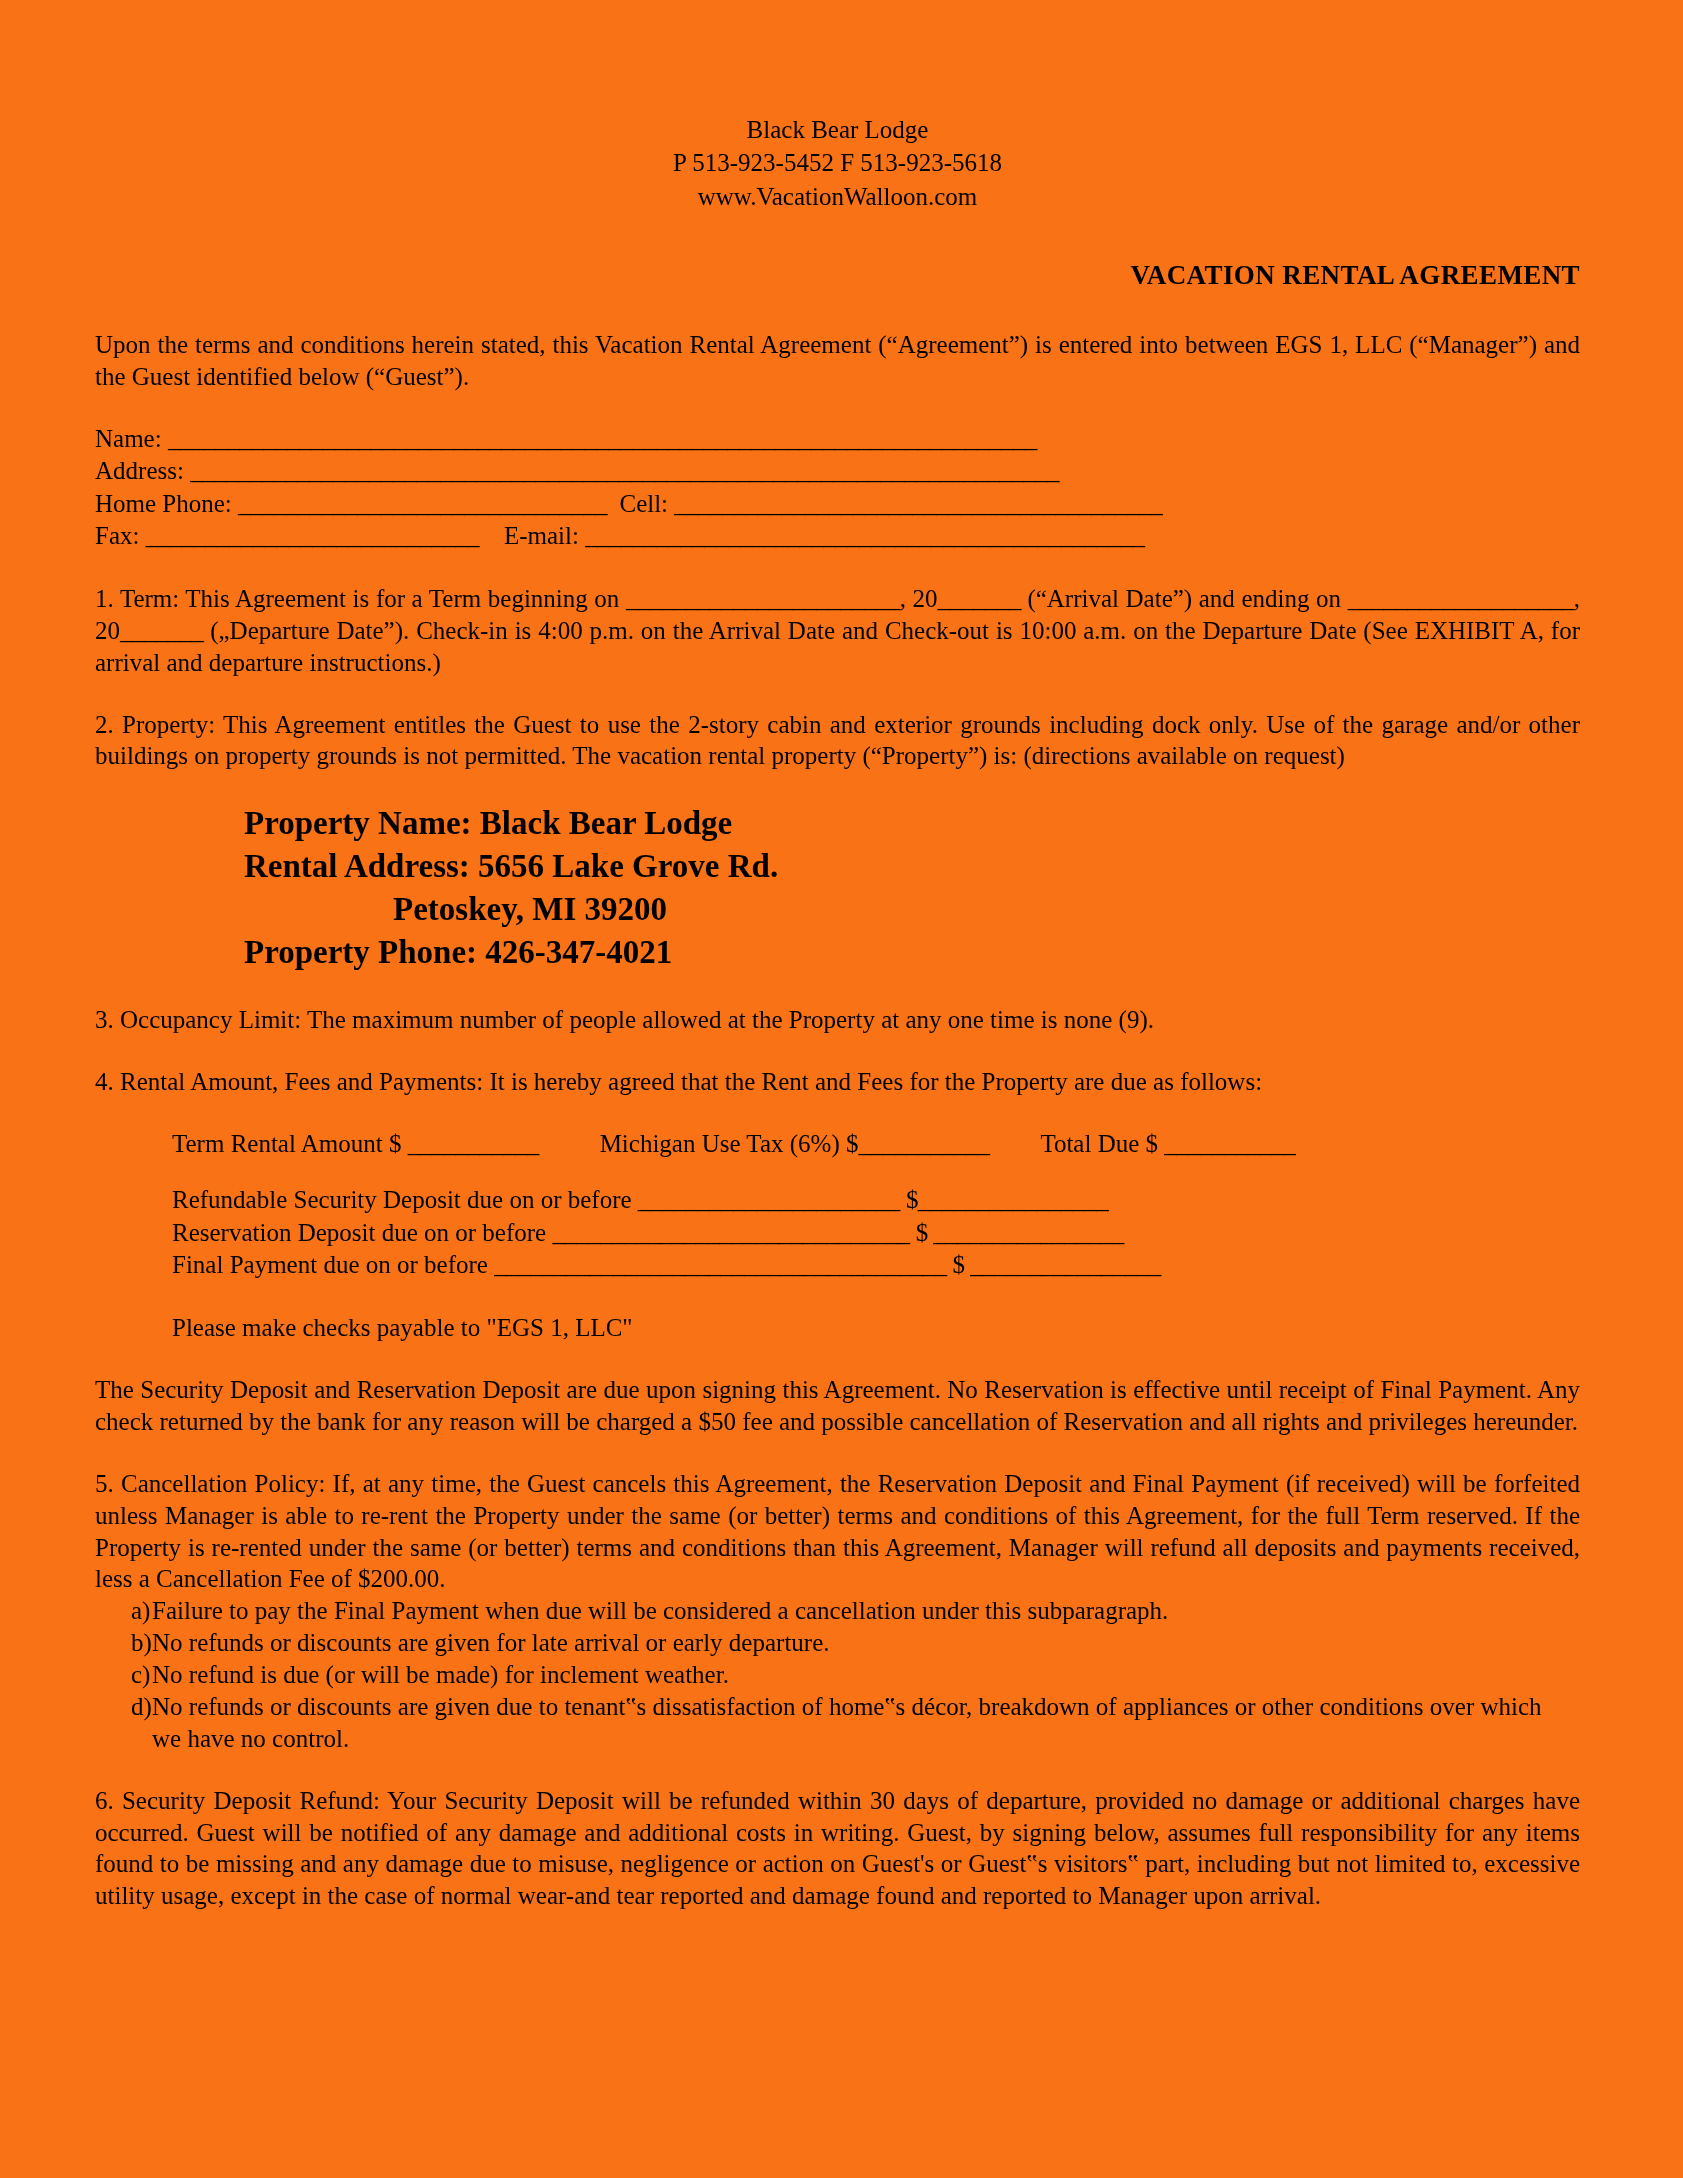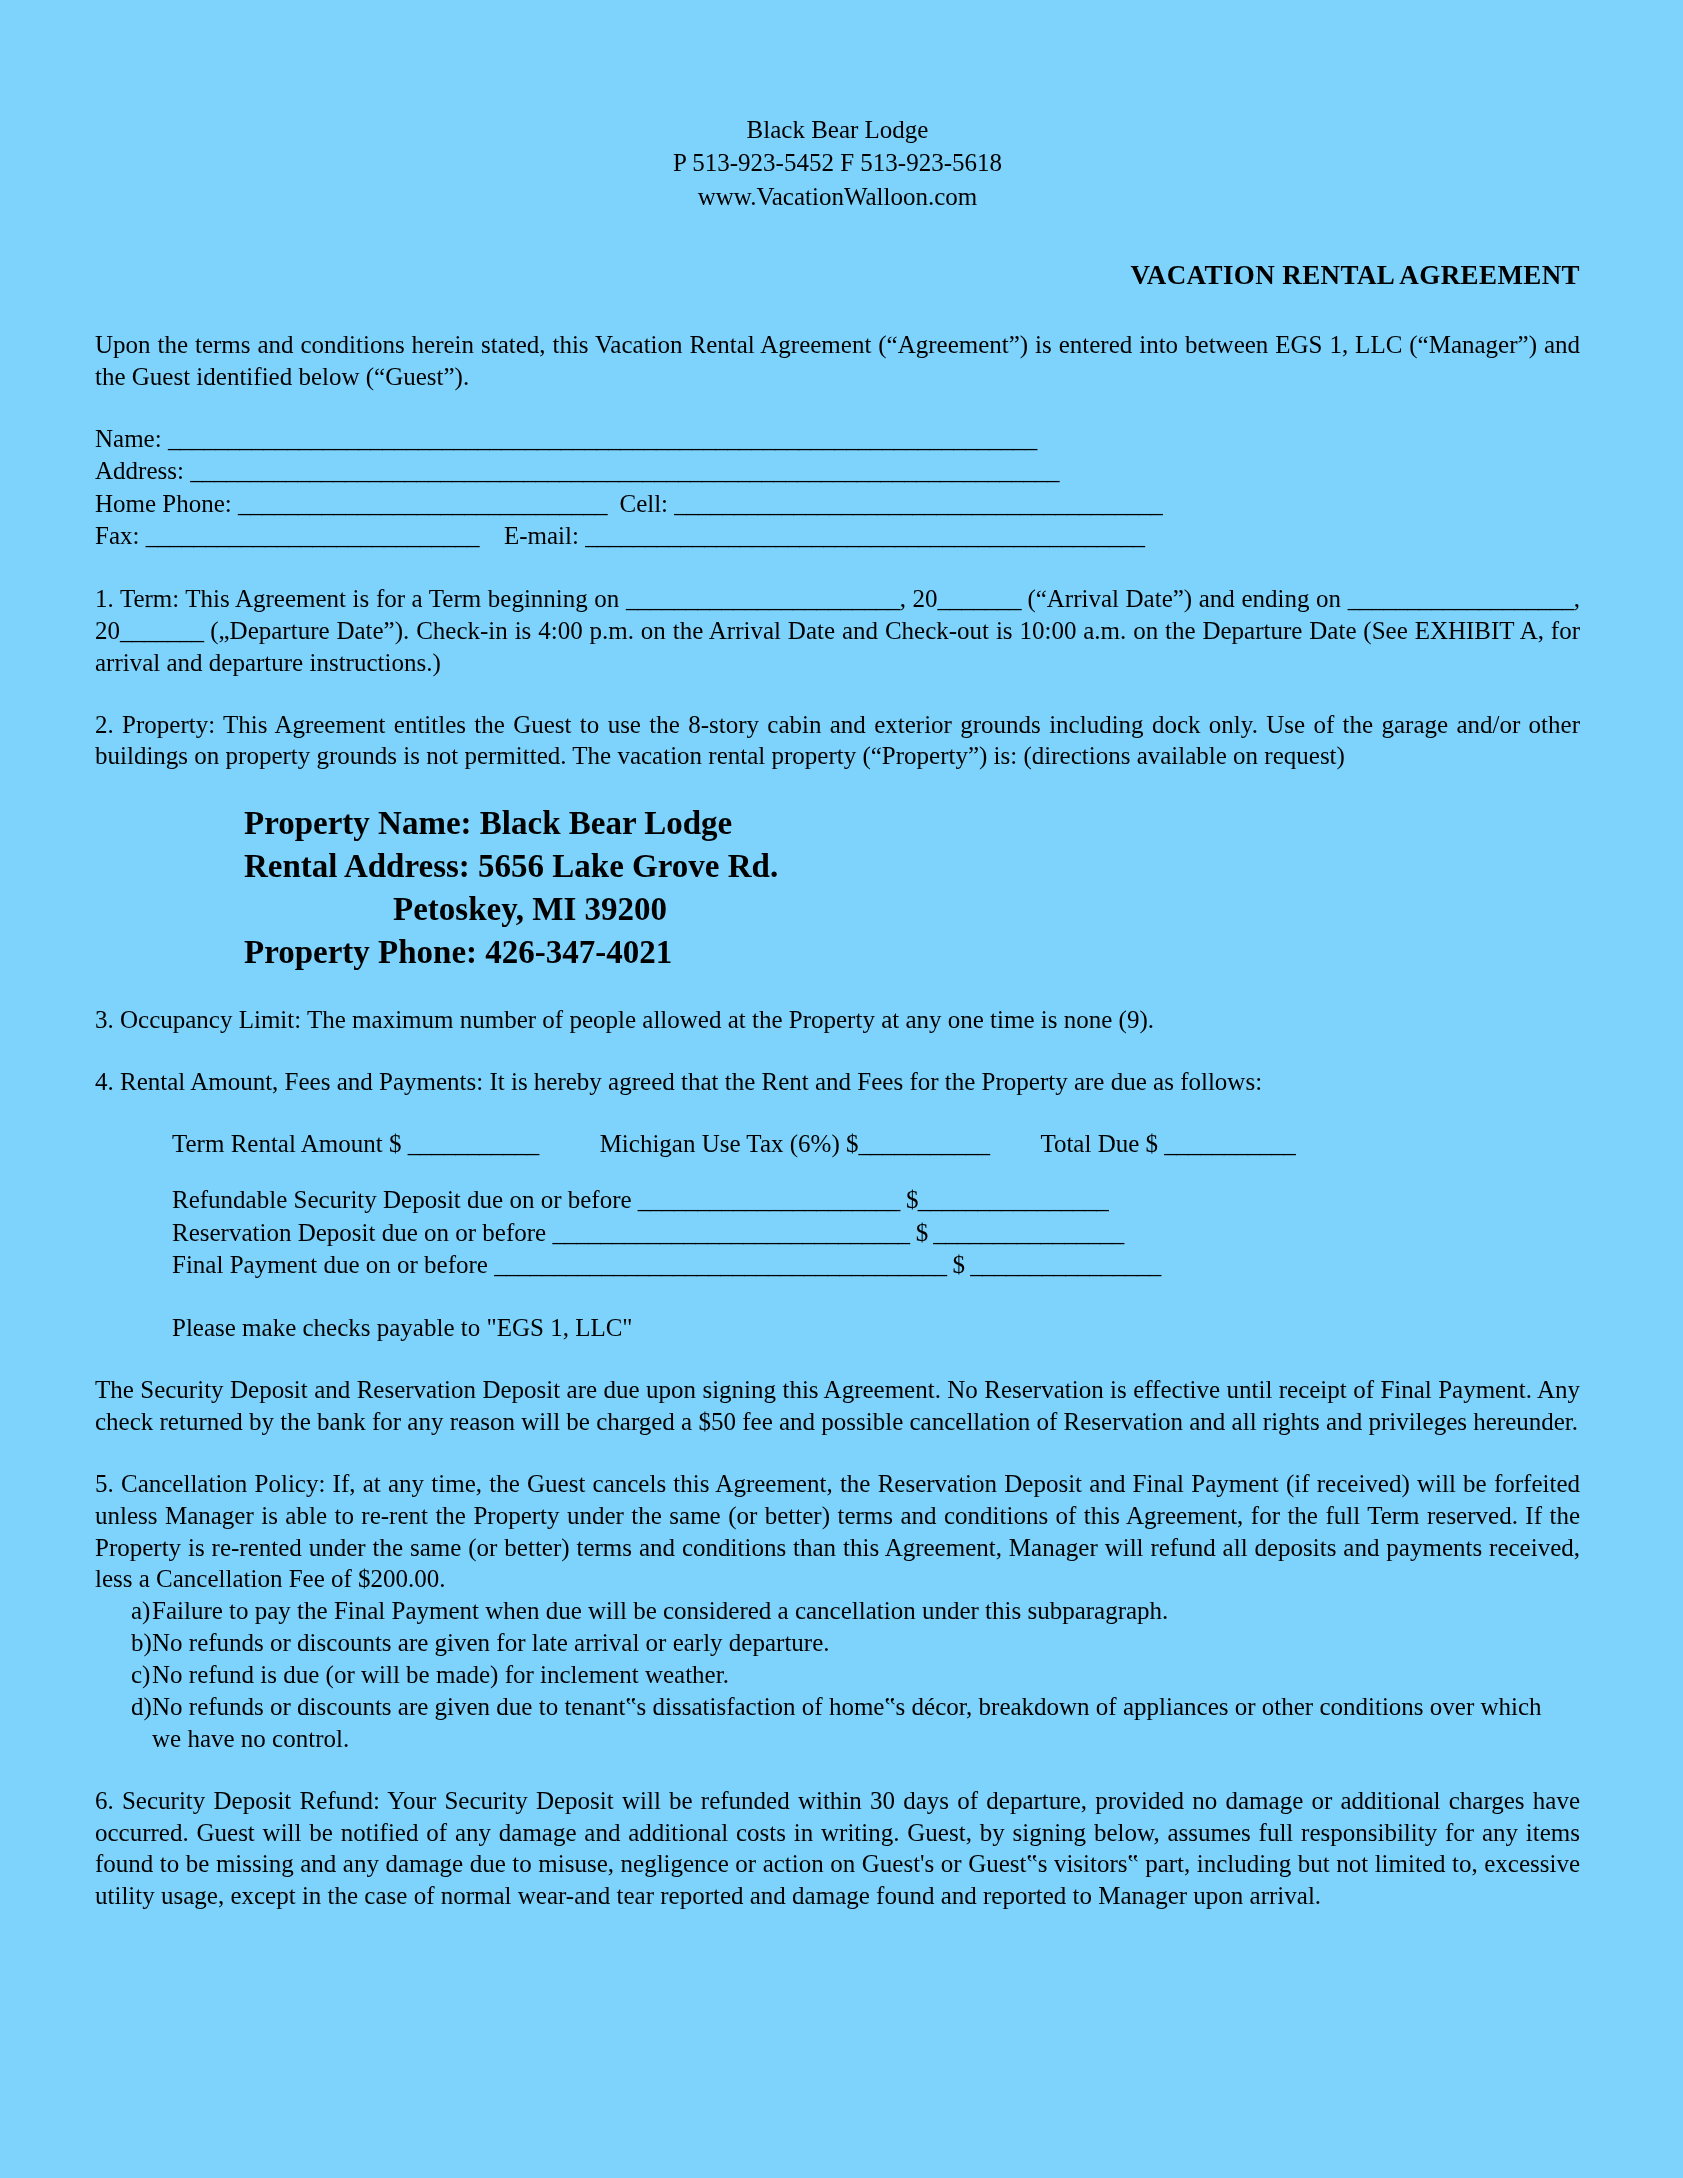--- a/index.html
+++ b/index.html
@@ -11,21 +11,21 @@
     width: 1683px;
     height: 2178px;
     font-family: "Liberation Serif", "DejaVu Serif", serif;
     color: #000000;
     -webkit-font-smoothing: antialiased;
   }
   .page {
     position: relative;
     width: 1683px;
     height: 2178px;
-    background: #7dd3fc;
+    background: #f97316;
     box-sizing: border-box;
     padding: 95px 103px 0 95px;
   }
   
   .letterhead {
     text-align: center;
     font-size: 25px;
     line-height: 1.335;
     margin: 0 0 0 0;
     padding-top: 18px;
@@ -147,21 +147,21 @@
 
     <div class="gap-md"></div>
 
     <div>
       <p class="just"><span>1.  Term: This Agreement is for a Term beginning on</span> <span class="u">_______________________</span><span>, 20</span><span class="u">_______</span> <span>(“Arrival Date”) and ending on</span> <span class="u">___________________</span><span>, 20</span><span class="u">_______</span> <span>(„Departure Date”). Check-in is 4:00 p.m. on the Arrival Date and Check-out is 10:00 a.m. on the</span> <span>Departure Date (See EXHIBIT A, for arrival and departure instructions.)</span></p>
     </div>
 
     <div class="gap-md"></div>
 
     <div>
-      <p class="just">2. Property: This Agreement entitles the Guest to use the 8-story cabin and exterior grounds including dock only. Use of the garage and/or other buildings on property grounds is not permitted. The vacation rental property (“Property”) is: (directions available on request)</p>
+      <p class="just">2. Property: This Agreement entitles the Guest to use the 2-story cabin and exterior grounds including dock only. Use of the garage and/or other buildings on property grounds is not permitted. The vacation rental property (“Property”) is: (directions available on request)</p>
 
       <div class="prop-block">
         <div>Property Name: Black Bear Lodge</div>
         <div>Rental Address: 5656 Lake Grove Rd.</div>
         <div class="prop-indent">Petoskey, MI 39200</div>
         <div>Property Phone: 426-347-4021</div>
       </div>
     </div>
 
     <div class="gap-md"></div>

